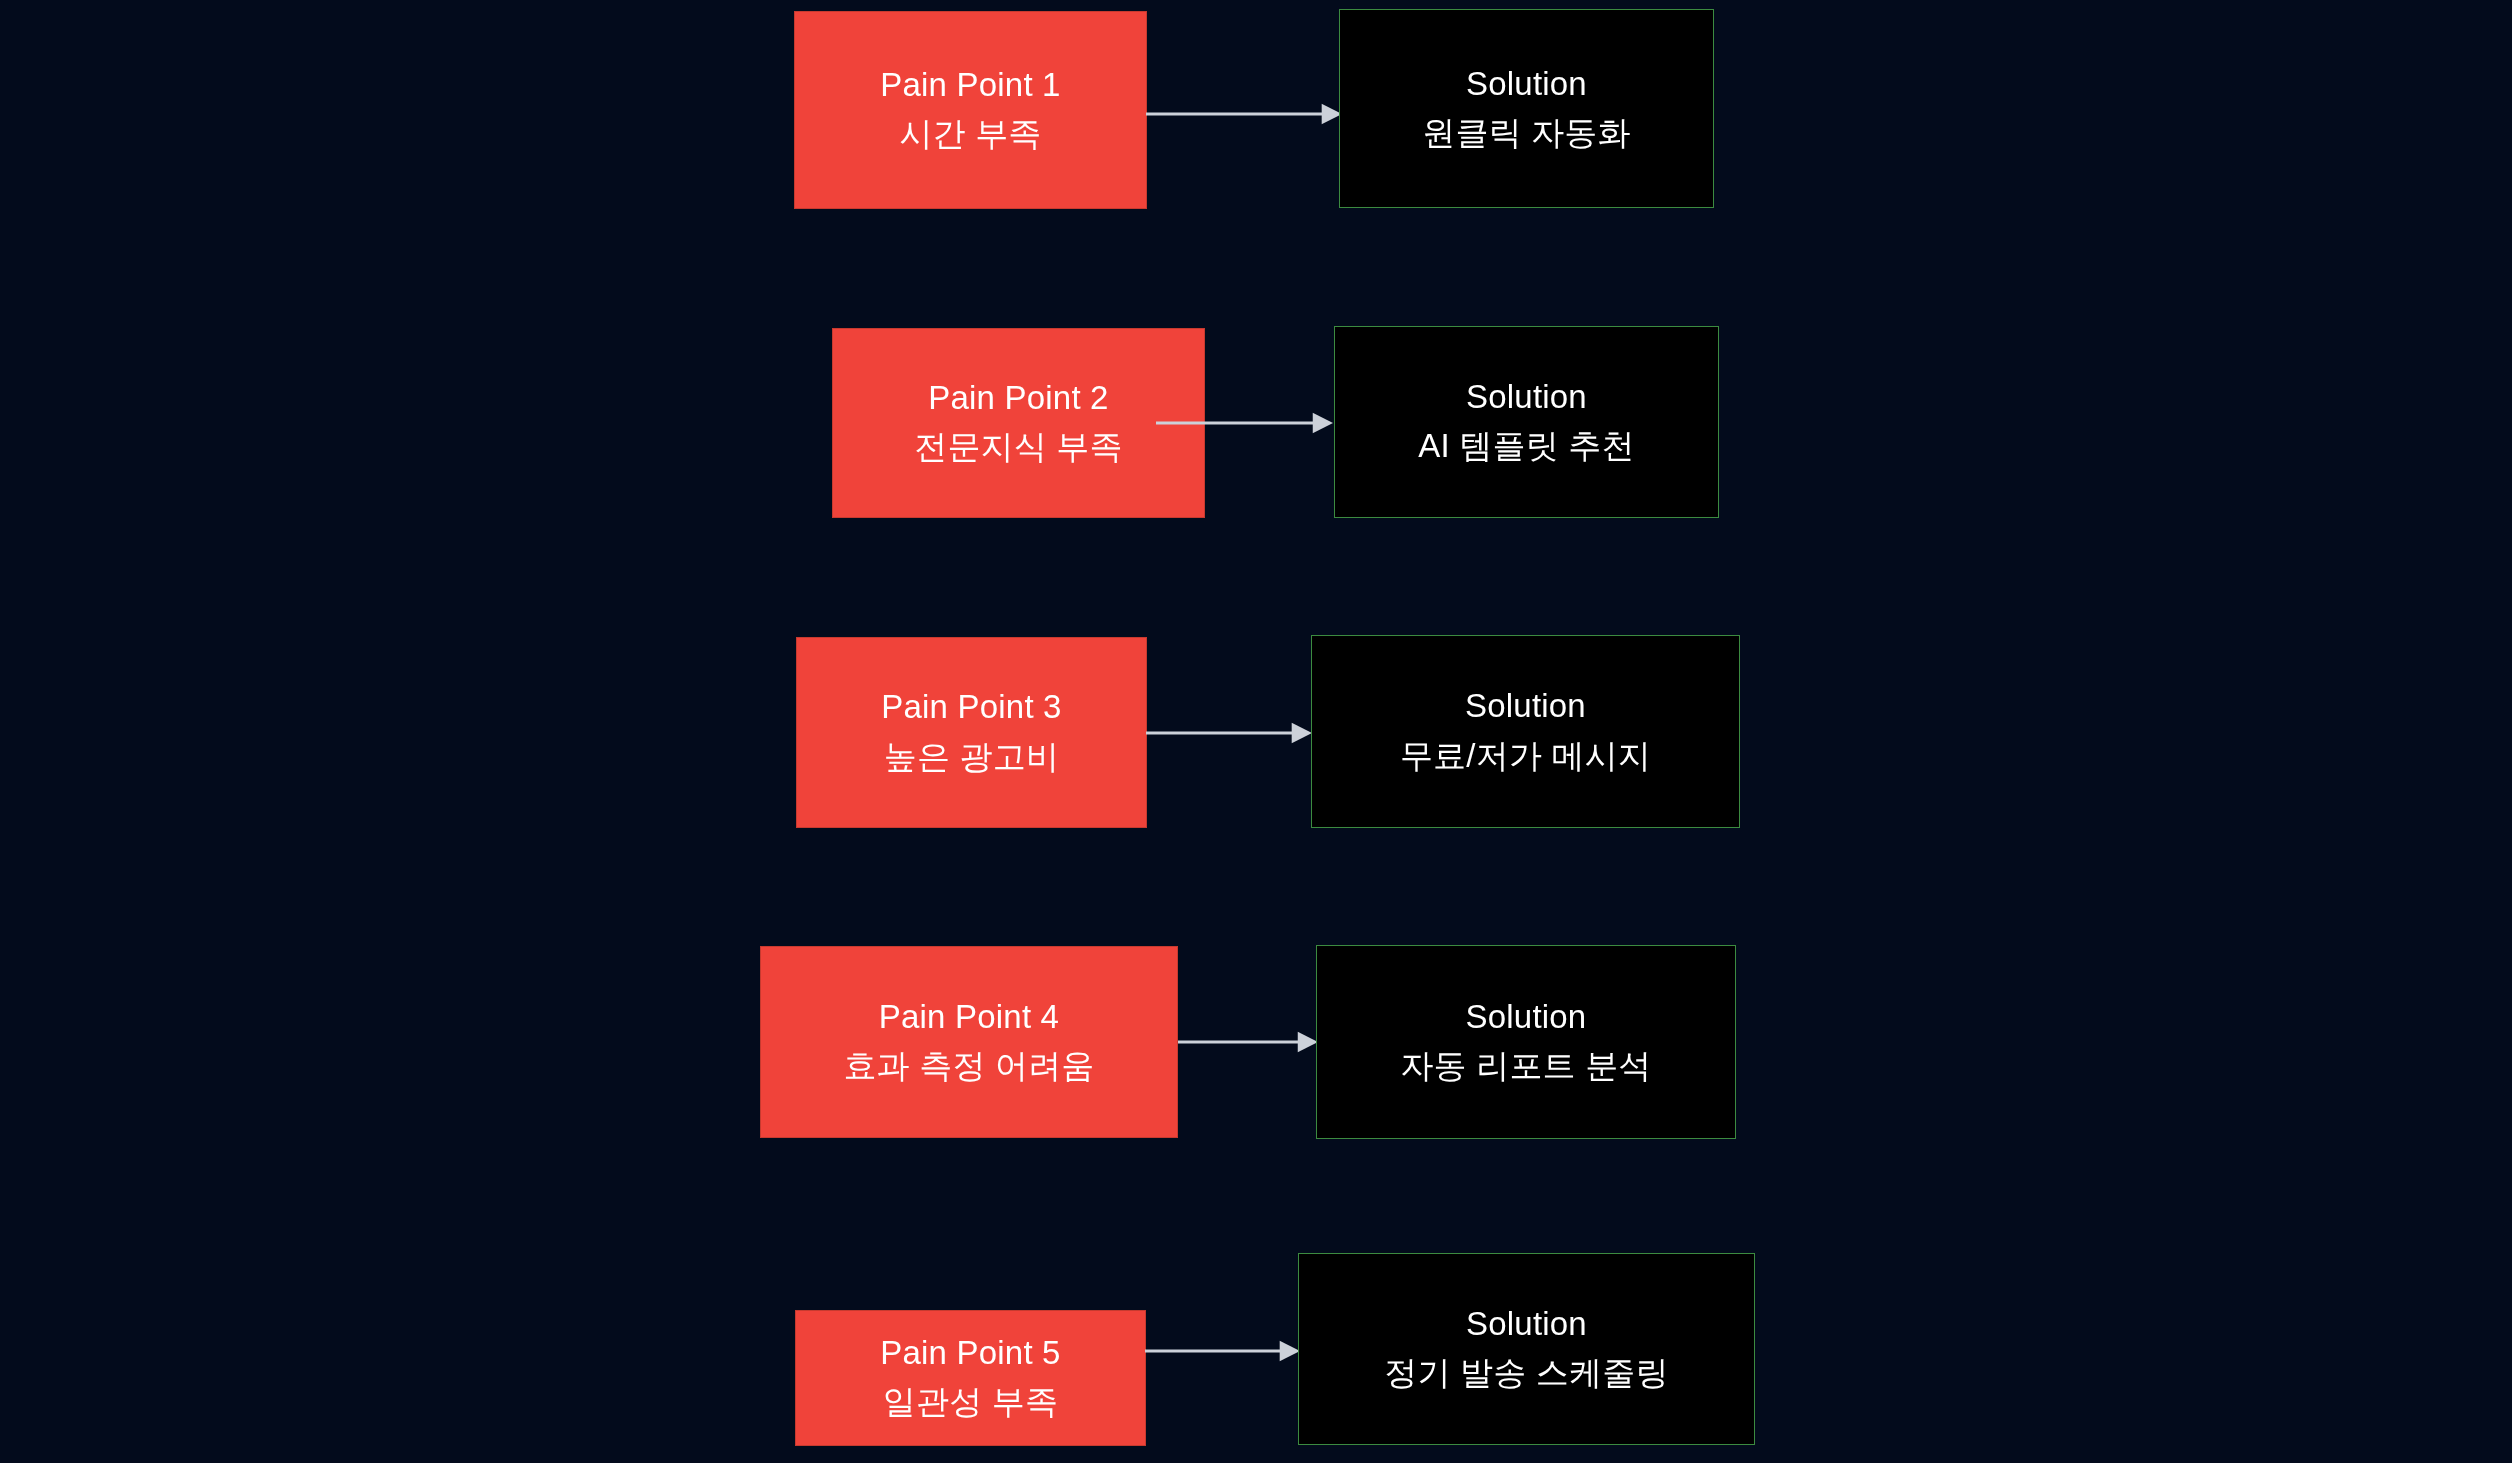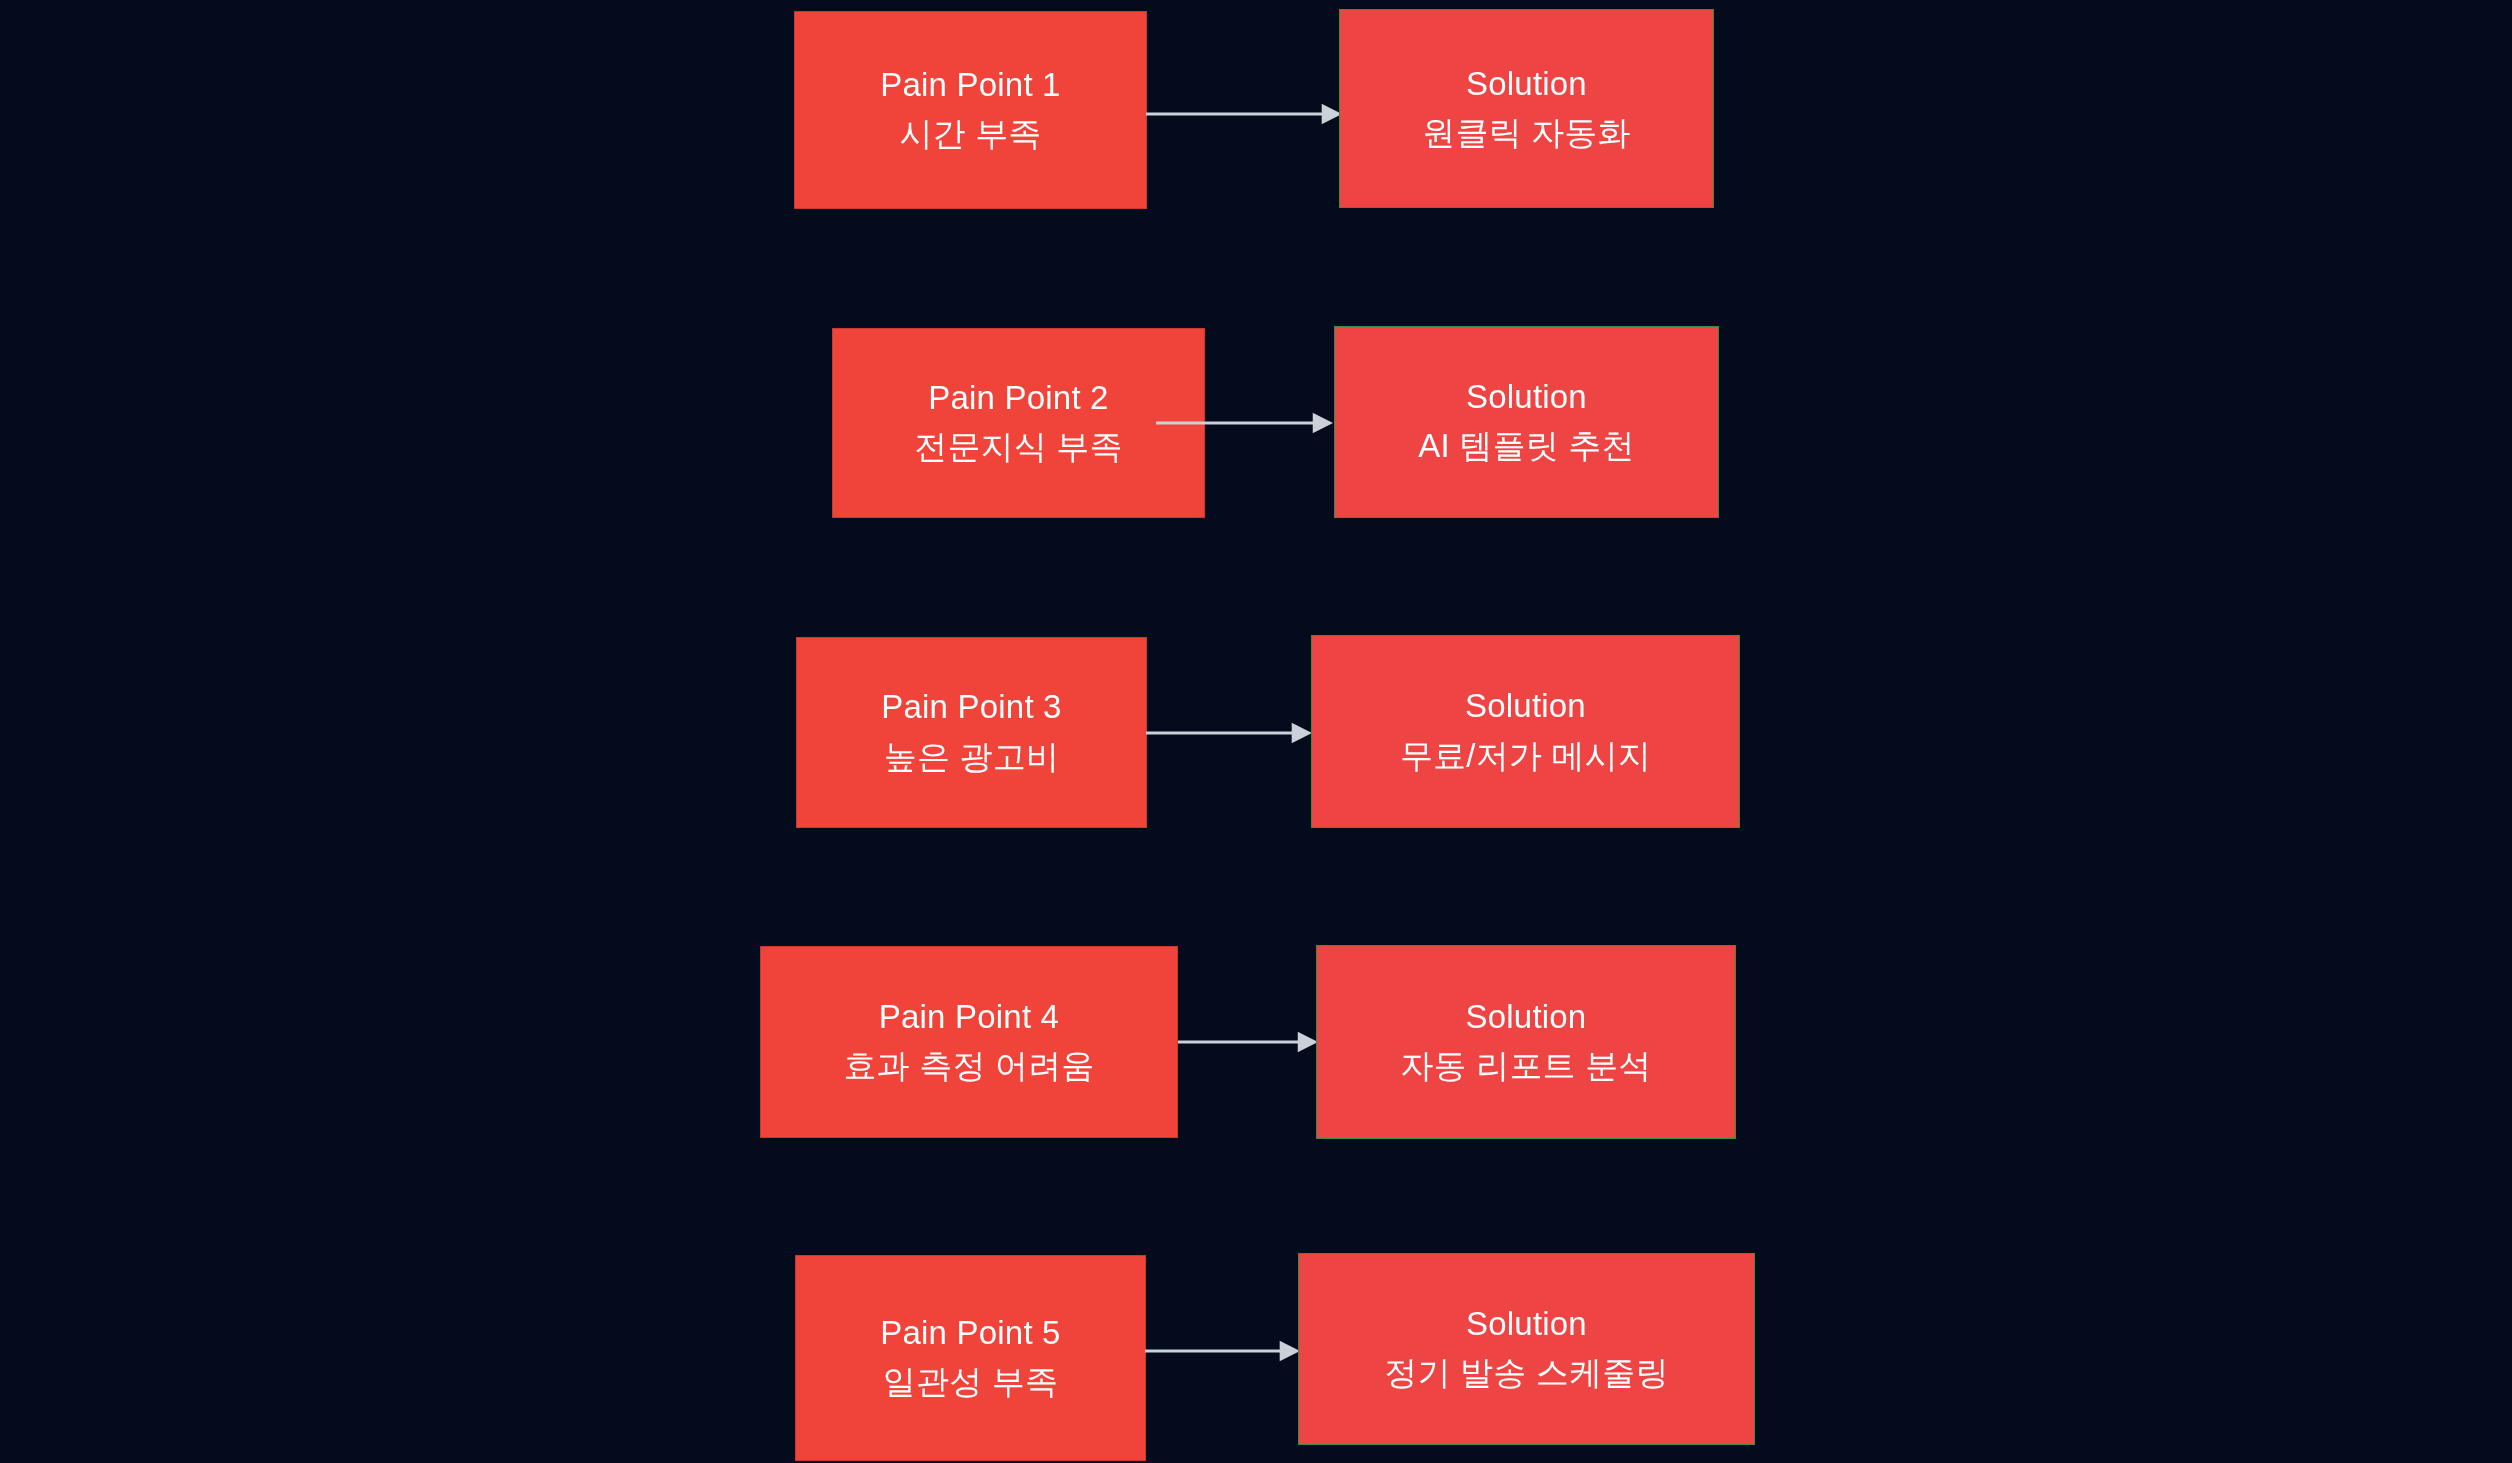--- a/index.html
+++ b/index.html
@@ -38,21 +38,21 @@
     font-size: 33px;
     font-weight: 400;
     white-space: nowrap;
     margin-top: 6.5px;
   }
   .pain {
     background: #f0433a;
     border: 1.8px solid #c73a2f;
   }
   .solution {
-    background: #ef4444;
+    background: #000000;
     border: 1.8px solid #3c8b40;
   }
   .edge {
     position: absolute;
     pointer-events: none;
   }
   .edge svg {
     display: block;
     overflow: visible;
   }
@@ -115,21 +115,21 @@
     <svg width="140" height="28" viewBox="0 0 152 30">
       <line x1="0" y1="15" x2="132" y2="15" stroke="#ccd1d9" stroke-width="3"></line>
       <polygon points="130,4 152,15 130,26" fill="#ccd1d9"></polygon>
     </svg>
   </div>
   <div class="node solution" style="left:1316px; top:945px; width:420px; height:194px;">
     <span class="line1">Solution</span>
     <span class="line2">자동 리포트 분석</span>
   </div>
 
-  <div class="node pain" style="left:795px; top:1255px; width:351px; height:206px;">
+  <div class="node pain" style="left:795px; top:1310px; width:351px; height:136px;">
     <span class="line1">Pain Point 5</span>
     <span class="line2">일관성 부족</span>
   </div>
   <div class="edge" style="left:1145px; top:1337px; width:155px; height:28px;">
     <svg width="155" height="28" viewBox="0 0 168 30">
       <line x1="0" y1="15" x2="148" y2="15" stroke="#ccd1d9" stroke-width="3"></line>
       <polygon points="146,4 168,15 146,26" fill="#ccd1d9"></polygon>
     </svg>
   </div>
   <div class="node solution" style="left:1298px; top:1253px; width:457px; height:192px;">

